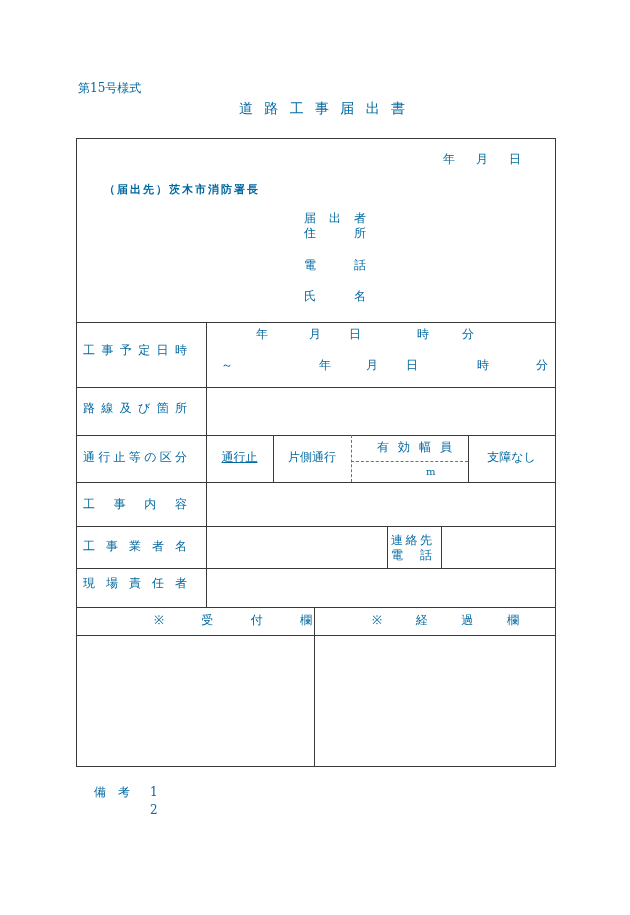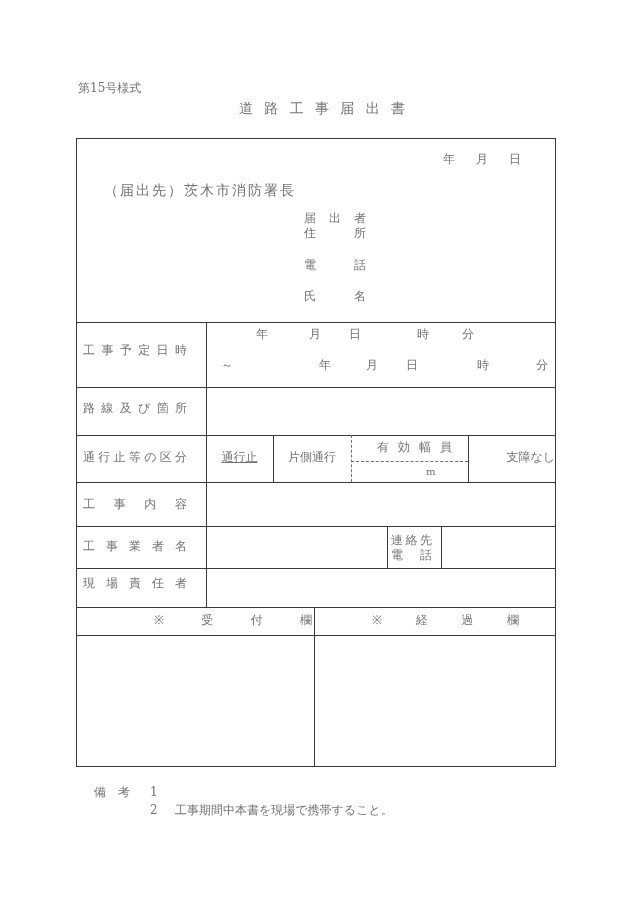--- a/index.html
+++ b/index.html
@@ -1,23 +1,23 @@
 <!DOCTYPE html>
 <html><head>
 <meta charset="utf-8">
 <style>
   html,body { margin:0; padding:0; background:#ffffff; }
   .page {
     position:relative; width:630px; height:915px; background:#ffffff;
     font-family:"DejaVu Serif","Liberation Serif",serif; color:#222222;
     overflow:hidden;
   }
-  .t { position:absolute; font-size:12px; line-height:13px; white-space:pre; color:#737373; }
+  .t { position:absolute; font-size:12px; line-height:13px; white-space:pre; color:#0369a1; }
   .f14 { font-size:14px; line-height:15px; }
-  .f13 { font-size:14px; line-height:14px; letter-spacing:2px; }
+  .f13 { font-size:11px; line-height:14px; letter-spacing:2px;font-weight:bold; }
   .f10 { font-size:10px; line-height:11px; }
   .ctr { text-align:center; }
   .table {
     position:absolute; left:76px; top:138px; width:480px; height:629px;
     border:1.5px solid #3a3a3a; box-sizing:border-box;
   }
   .hl { position:absolute; left:0; right:0; height:1px; background:#3a3a3a; }
   .vl { position:absolute; width:1px; background:#3a3a3a; }
   .hd { position:absolute; height:0; border-top:1px dashed #707070; }
   .vd { position:absolute; width:0; border-left:1px dashed #707070; }
@@ -70,32 +70,31 @@
     <span class="t" style="left:400px; top:220px;">時</span>
     <span class="t" style="left:459px; top:220px;">分</span>
 
     <div class="t" style="left: 6px; top: 263px; width: 104px; display: flex; justify-content: space-between;"><span>路</span><span>線</span><span>及</span><span>び</span><span>箇</span><span>所</span></div>
 
     <div class="t" style="left: 6px; top: 312px; width: 104px; display: flex; justify-content: space-between;"><span>通</span><span>行</span><span>止</span><span>等</span><span>の</span><span>区</span><span>分</span></div>
     <div class="t ctr" style="left:129px; top:312px; width:67px;text-decoration:underline;">通行止</div>
     <div class="t ctr" style="left:196px; top:312px; width:78px;font-family:Liberation Serif, serif;">片側通行</div>
     <div class="t" style="left: 300px; top: 302px; width: 75px; display: flex; justify-content: space-between;"><span>有</span><span>効</span><span>幅</span><span>員</span></div>
     <div class="t f10" style="left:349px; top:327px;">m</div>
-    <div class="t ctr" style="left:391px; top:312px; width:87px;text-align:right;">支障なし</div>
+    <div class="t ctr" style="left:391px; top:312px; width:87px;">支障なし</div>
 
     <div class="t" style="left: 6px; top: 359px; width: 104px; display: flex; justify-content: space-between;"><span>工</span><span>事</span><span>内</span><span>容</span></div>
 
     <div class="t" style="left: 6px; top: 401px; width: 104px; display: flex; justify-content: space-between;"><span>工</span><span>事</span><span>業</span><span>者</span><span>名</span></div>
     <div class="t" style="left: 314px; top: 395px; width: 41px; display: flex; justify-content: space-between;"><span>連</span><span>絡</span><span>先</span></div>
     <div class="t" style="left: 314px; top: 410px; width: 41px; display: flex; justify-content: space-between;"><span>電</span><span>話</span></div>
 
     <div class="t" style="left: 6px; top: 438px; width: 104px; display: flex; justify-content: space-between;"><span>現</span><span>場</span><span>責</span><span>任</span><span>者</span></div>
 
     <div class="t" style="left: 77px; top: 475px; width: 158px; display: flex; justify-content: space-between;"><span>※</span><span>受</span><span>付</span><span>欄</span></div>
     <div class="t" style="left: 295px; top: 475px; width: 147px; display: flex; justify-content: space-between;"><span>※</span><span>経</span><span>過</span><span>欄</span></div>
   </div>
 
   <div class="t" style="left: 94px; top: 786px; width: 36px; display: flex; justify-content: space-between;"><span>備</span><span>考</span></div>
   <div class="t" style="left:150px; top:786px;">1</div>
   <div class="t" style="left:150px; top:804px;">2</div>
-  <div class="t" style="left:175px; top:804px;">工事期間中本書を現場で携帯すること。</div>
 
 </div>
 
 </body></html>

